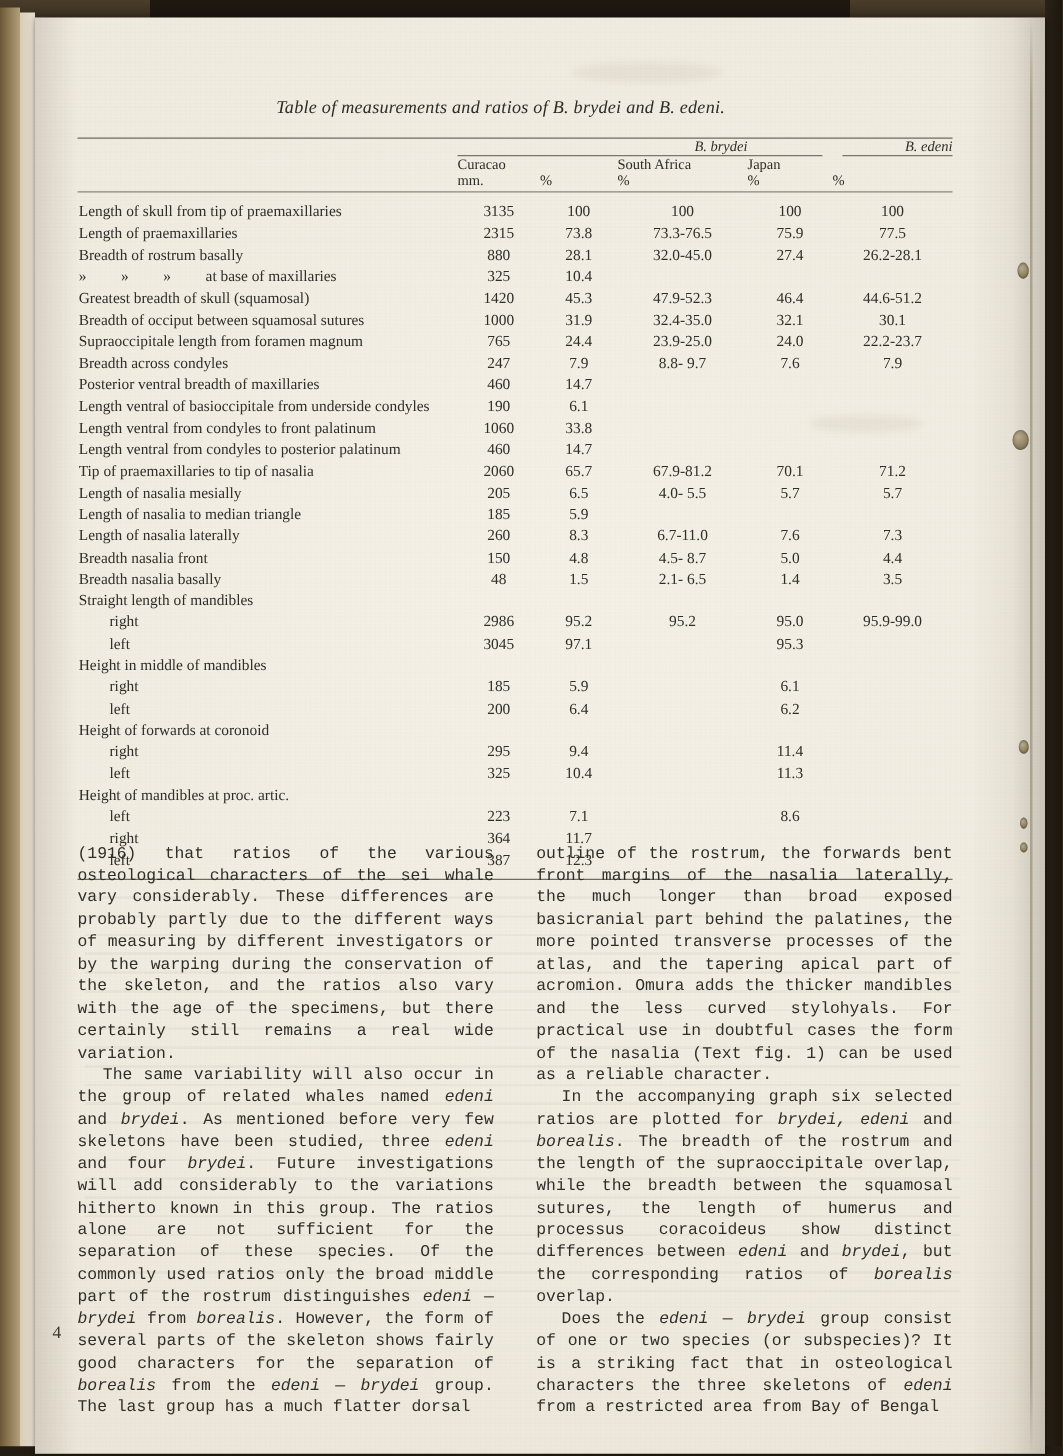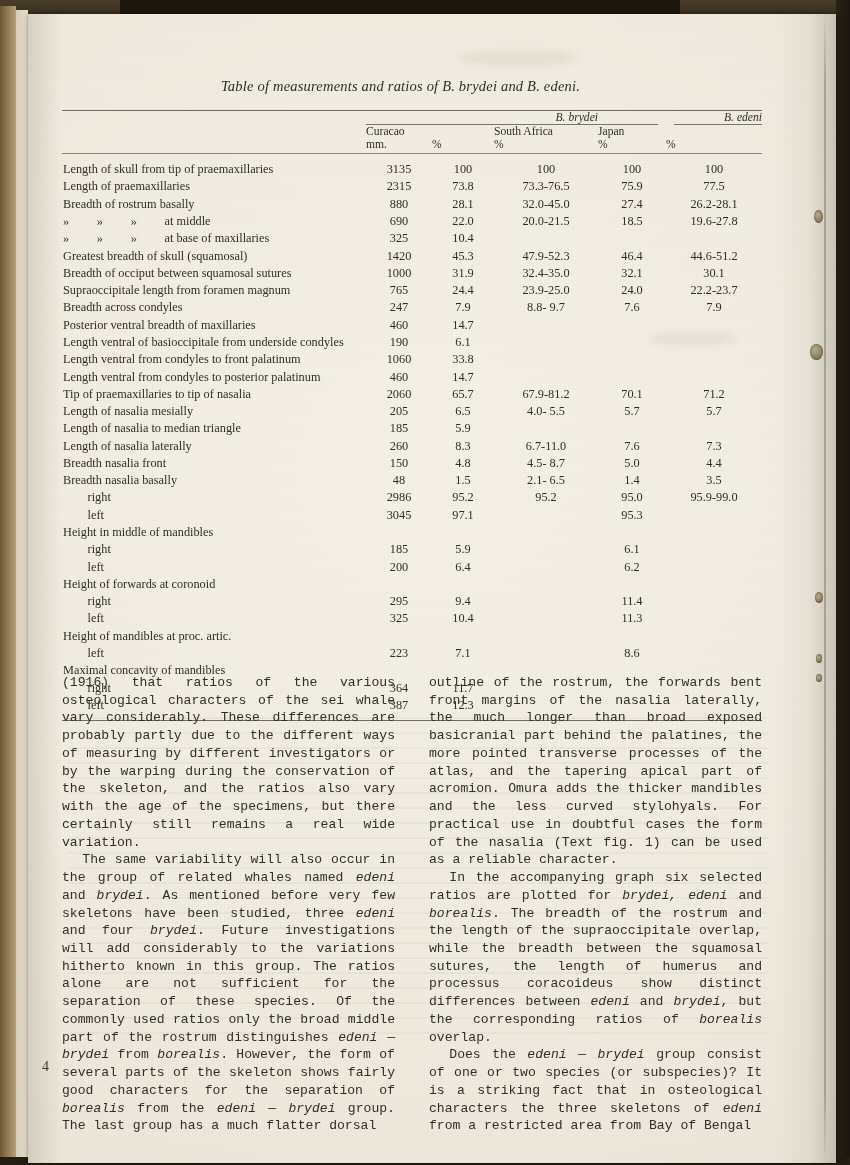--- a/index.html
+++ b/index.html
@@ -218,28 +218,20 @@
               </tr>
               <tr class="body-row">
                 <td class="lbl">Breadth of rostrum basally</td>
                 <td class="num">880</td>
                 <td class="num">28.1</td>
                 <td class="num">32.0-45.0</td>
                 <td class="num">27.4</td>
                 <td class="num">26.2-28.1</td>
               </tr>
               <tr class="body-row">
-                <td class="lbl">»         »         »         at middle</td>
-                <td class="num">690</td>
-                <td class="num">22.0</td>
-                <td class="num">20.0-21.5</td>
-                <td class="num">18.5</td>
-                <td class="num">19.6-27.8</td>
-              </tr>
-              <tr class="body-row">
                 <td class="lbl">»         »         »         at base of maxillaries</td>
                 <td class="num">325</td>
                 <td class="num">10.4</td>
                 <td class="num"></td>
                 <td class="num"></td>
                 <td class="num"></td>
               </tr>
               <tr class="body-row">
                 <td class="lbl">Greatest breadth of skull (squamosal)</td>
                 <td class="num">1420</td>
@@ -346,20 +338,28 @@
               </tr>
               <tr class="body-row">
                 <td class="lbl">Breadth nasalia basally</td>
                 <td class="num">48</td>
                 <td class="num">1.5</td>
                 <td class="num">2.1- 6.5</td>
                 <td class="num">1.4</td>
                 <td class="num">3.5</td>
               </tr>
               <tr class="body-row">
+                <td class="lbl">Straight length of mandibles</td>
+                <td class="num"></td>
+                <td class="num"></td>
+                <td class="num"></td>
+                <td class="num"></td>
+                <td class="num"></td>
+              </tr>
+              <tr class="body-row">
                 <td class="lbl">        right</td>
                 <td class="num">2986</td>
                 <td class="num">95.2</td>
                 <td class="num">95.2</td>
                 <td class="num">95.0</td>
                 <td class="num">95.9-99.0</td>
               </tr>
               <tr class="body-row">
                 <td class="lbl">        left</td>
                 <td class="num">3045</td>
@@ -423,28 +423,20 @@
                 <td class="num"></td>
                 <td class="num"></td>
                 <td class="num"></td>
               </tr>
               <tr class="body-row">
                 <td class="lbl">        left</td>
                 <td class="num">223</td>
                 <td class="num">7.1</td>
                 <td class="num"></td>
                 <td class="num">8.6</td>
-                <td class="num"></td>
-              </tr>
-              <tr class="body-row">
-                <td class="lbl">Maximal concavity of mandibles</td>
-                <td class="num"></td>
-                <td class="num"></td>
-                <td class="num"></td>
-                <td class="num"></td>
                 <td class="num"></td>
               </tr>
               <tr class="body-row">
                 <td class="lbl">        right</td>
                 <td class="num">364</td>
                 <td class="num">11.7</td>
                 <td class="num"></td>
                 <td class="num"></td>
                 <td class="num"></td>
               </tr>

